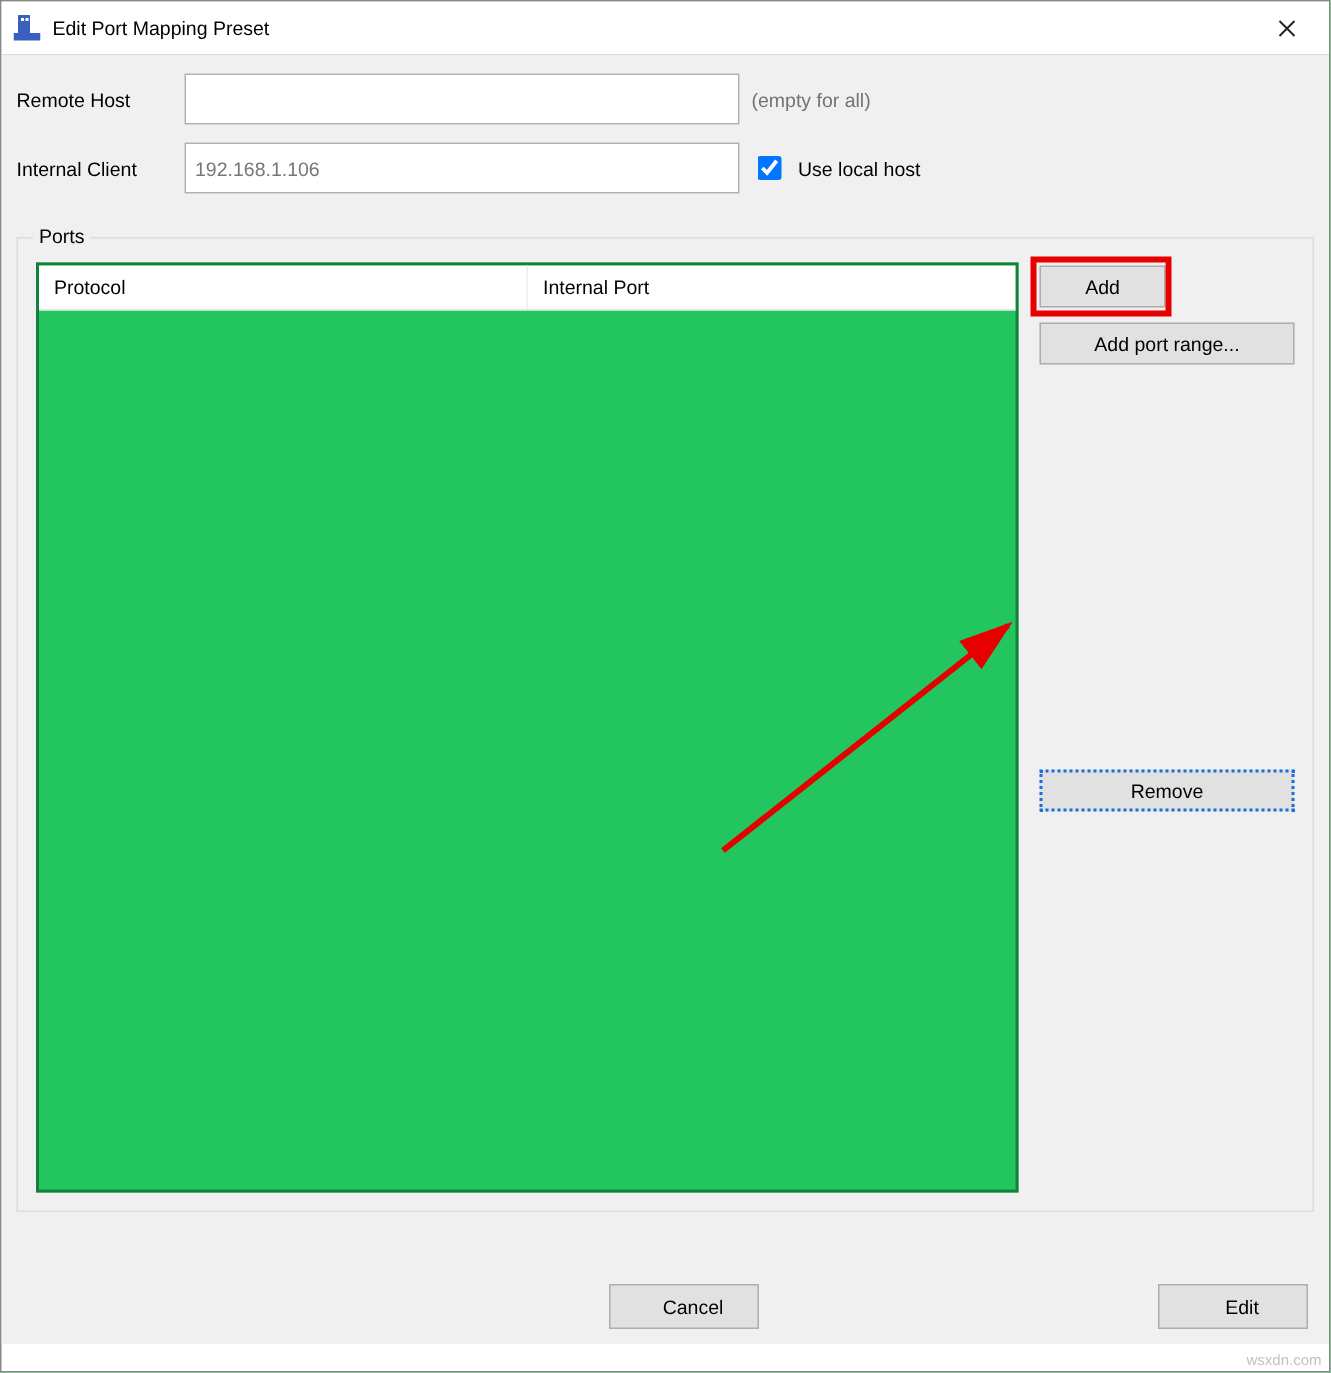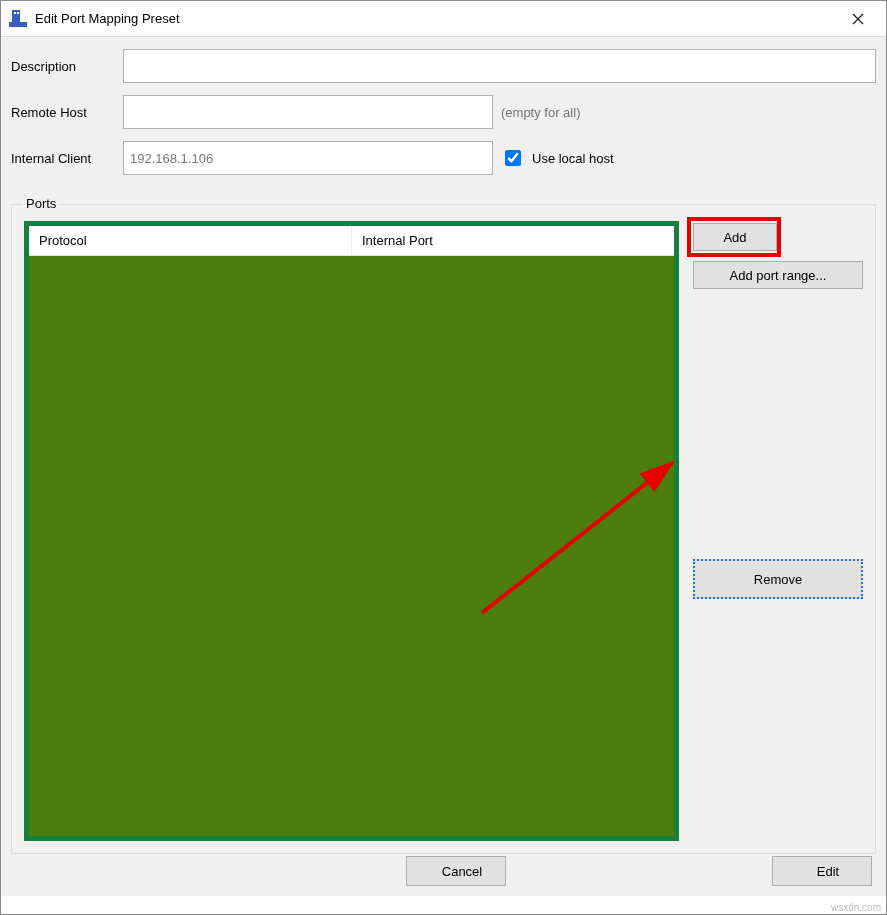--- a/index.html
+++ b/index.html
@@ -85,22 +85,22 @@
       background: #f0f0f0;
       padding: 0 4px;
     }
     .ports-body {
       display: flex;
       gap: 14px;
       height: 100%;
     }
     .ports-table {
       flex: 1;
-      background: #4d7c0f;
-      border: 5px solid #15803d;
+      background: #22c55e;
+      border: 2px solid #15803d;
       display: flex;
       flex-direction: column;
     }
     .ports-header {
       display: flex;
       height: 30px;
       border-bottom: 1px solid #e3e3e3;
       background: #fff;
     }
     .ports-header .col {
@@ -144,21 +144,21 @@
     }
     .remove-wrap {
       position: absolute;
       top: 338px;
       left: 0; right: 0;
     }
     .remove-btn {
       width: 100%;
       border: 2px dotted #1a6fd4;
       background: #e1e1e1;
-      height: 40px;
+      height: 28px;
       font-family: inherit;
       font-size: 13px;
     }
     .dialog-actions {
       position: absolute;
       bottom: 10px;
       right: 14px;
       display: flex;
       gap: 266px;
     }
@@ -198,24 +198,20 @@
   <div class="close-btn">
     <svg width="12" height="12" viewBox="0 0 12 12">
       <line x1="1" y1="1" x2="11" y2="11" stroke="#222" stroke-width="1.3"></line>
       <line x1="11" y1="1" x2="1" y2="11" stroke="#222" stroke-width="1.3"></line>
     </svg>
   </div>
 </div>
 
 <div class="client">
 
-  <div class="row">
-    <span class="label">Description</span>
-    <input type="text" class="text-input desc-input" value="" style="">
-  </div>
 
   <div class="row">
     <span class="label">Remote Host</span>
     <input type="text" class="text-input host-input" value="" style="">
     <span class="hint">(empty for all)</span>
   </div>
 
   <div class="row">
     <span class="label">Internal Client</span>
     <input type="text" class="text-input client-input" readonly="" value="192.168.1.106" style="">

